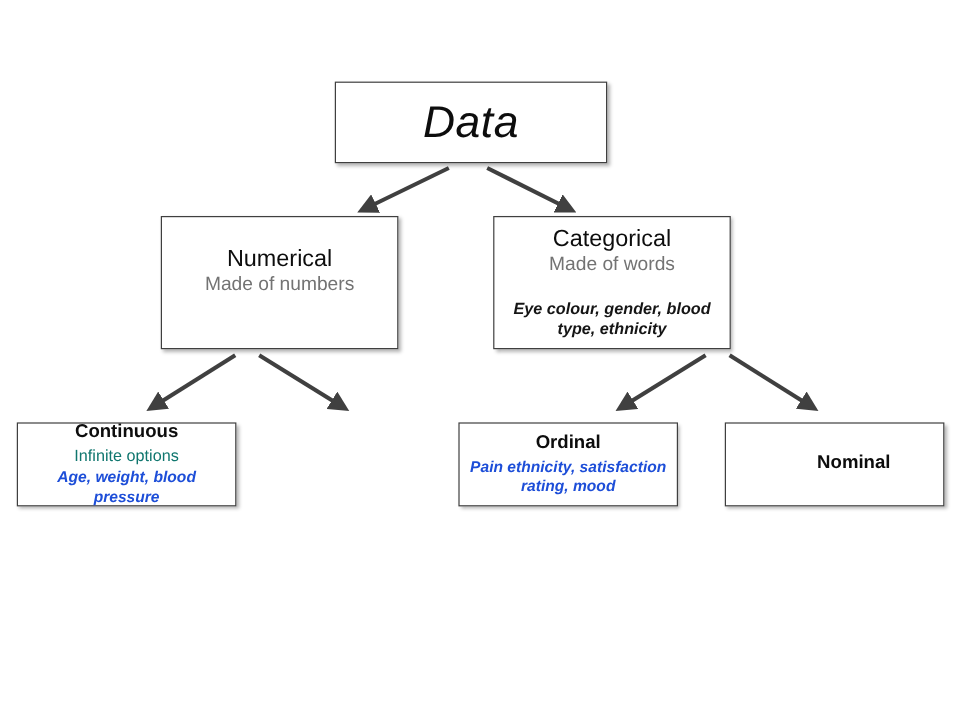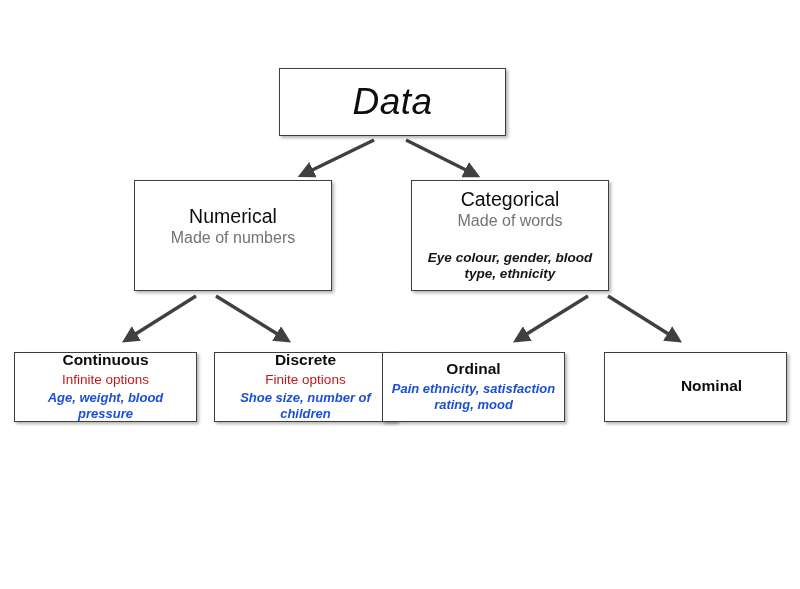--- a/index.html
+++ b/index.html
@@ -90,21 +90,21 @@
 
   .leaf-title {
     font-size: 15.5px;
     font-weight: bold;
     color: #0d0d0d;
     line-height: 1.2;
     margin-bottom: 2px;
   }
   .leaf-sub {
     font-size: 13.5px;
-    color: #b91c1c;
+    color: #0f766e;
     line-height: 1.2;
     margin-bottom: 2px;
   }
   .leaf-examples {
     font-size: 13px;
     font-style: italic;
     font-weight: bold;
     color: #1d4ed8;
     line-height: 1.25;
   }
@@ -158,25 +158,20 @@
     <div class="mid-sub">Made of words</div>
     <div class="mid-examples">Eye colour, gender, blood type, ethnicity</div>
   </div>
 
   <div class="node leaf" id="node-continuous">
     <div class="leaf-title">Continuous</div>
     <div class="leaf-sub">Infinite options</div>
     <div class="leaf-examples">Age, weight, blood pressure</div>
   </div>
 
-  <div class="node leaf" id="node-discrete">
-    <div class="leaf-title">Discrete</div>
-    <div class="leaf-sub">Finite options</div>
-    <div class="leaf-examples">Shoe size, number of children</div>
-  </div>
 
   <div class="node leaf" id="node-ordinal">
     <div class="leaf-title">Ordinal</div>
     <div class="leaf-examples">Pain ethnicity, satisfaction rating, mood</div>
   </div>
 
   <div class="node leaf" id="node-nominal">
     <div class="leaf-title">Nominal</div>
   </div>
 

